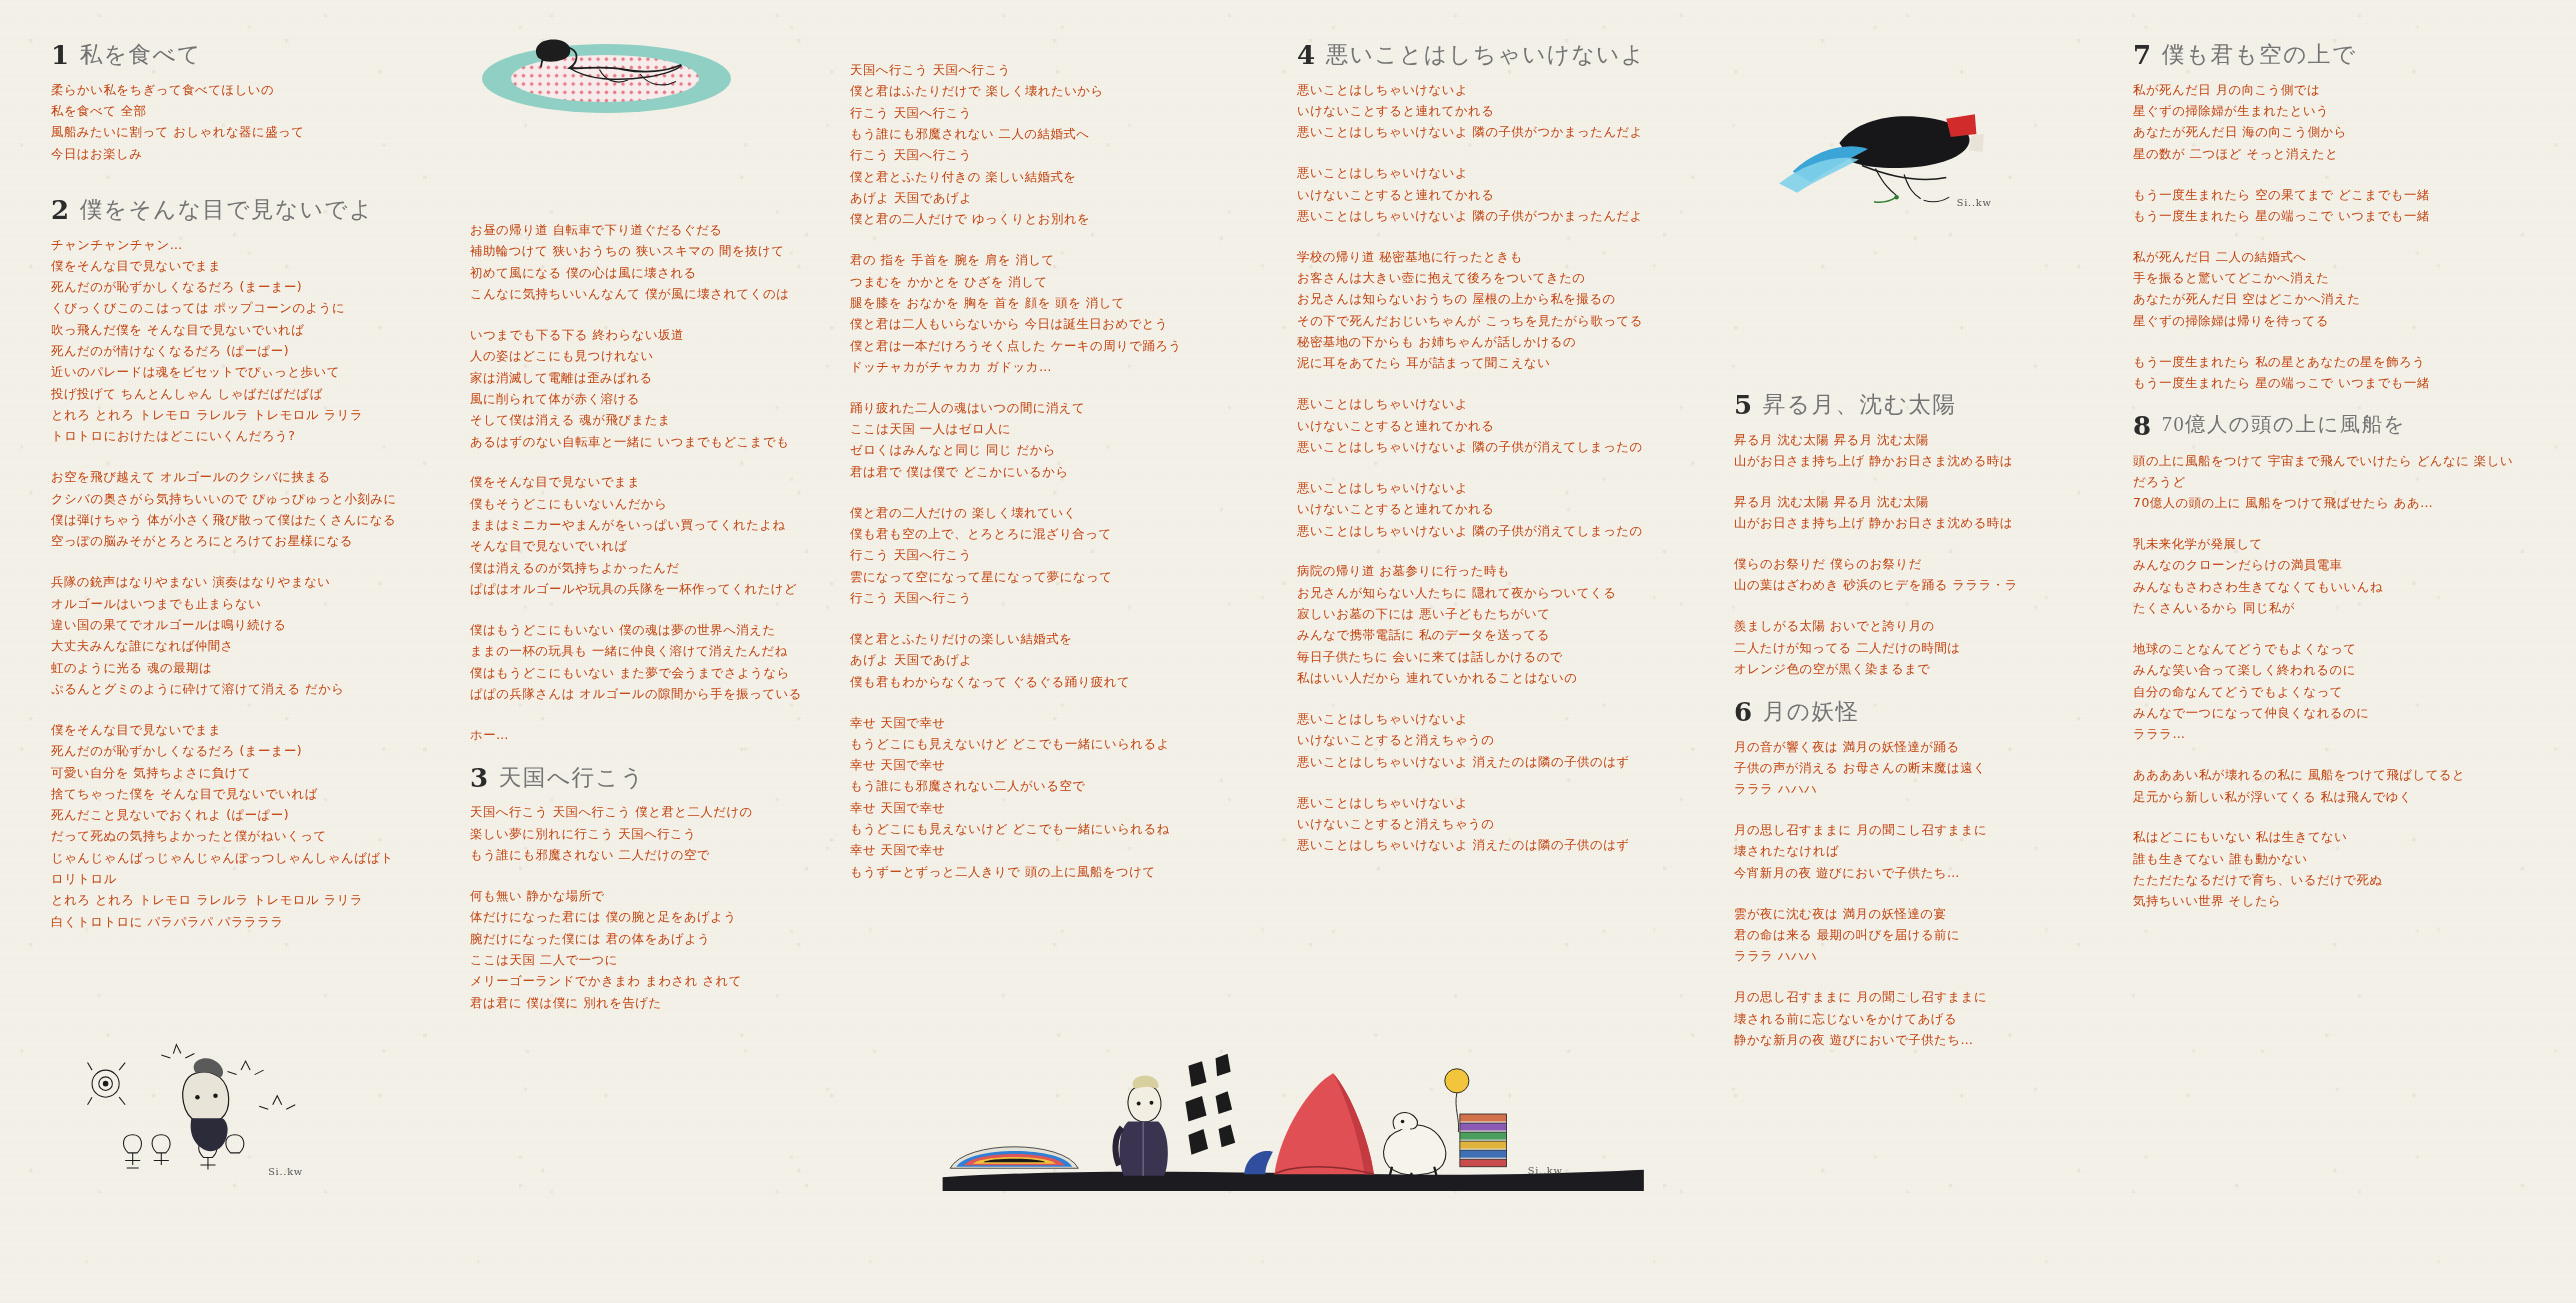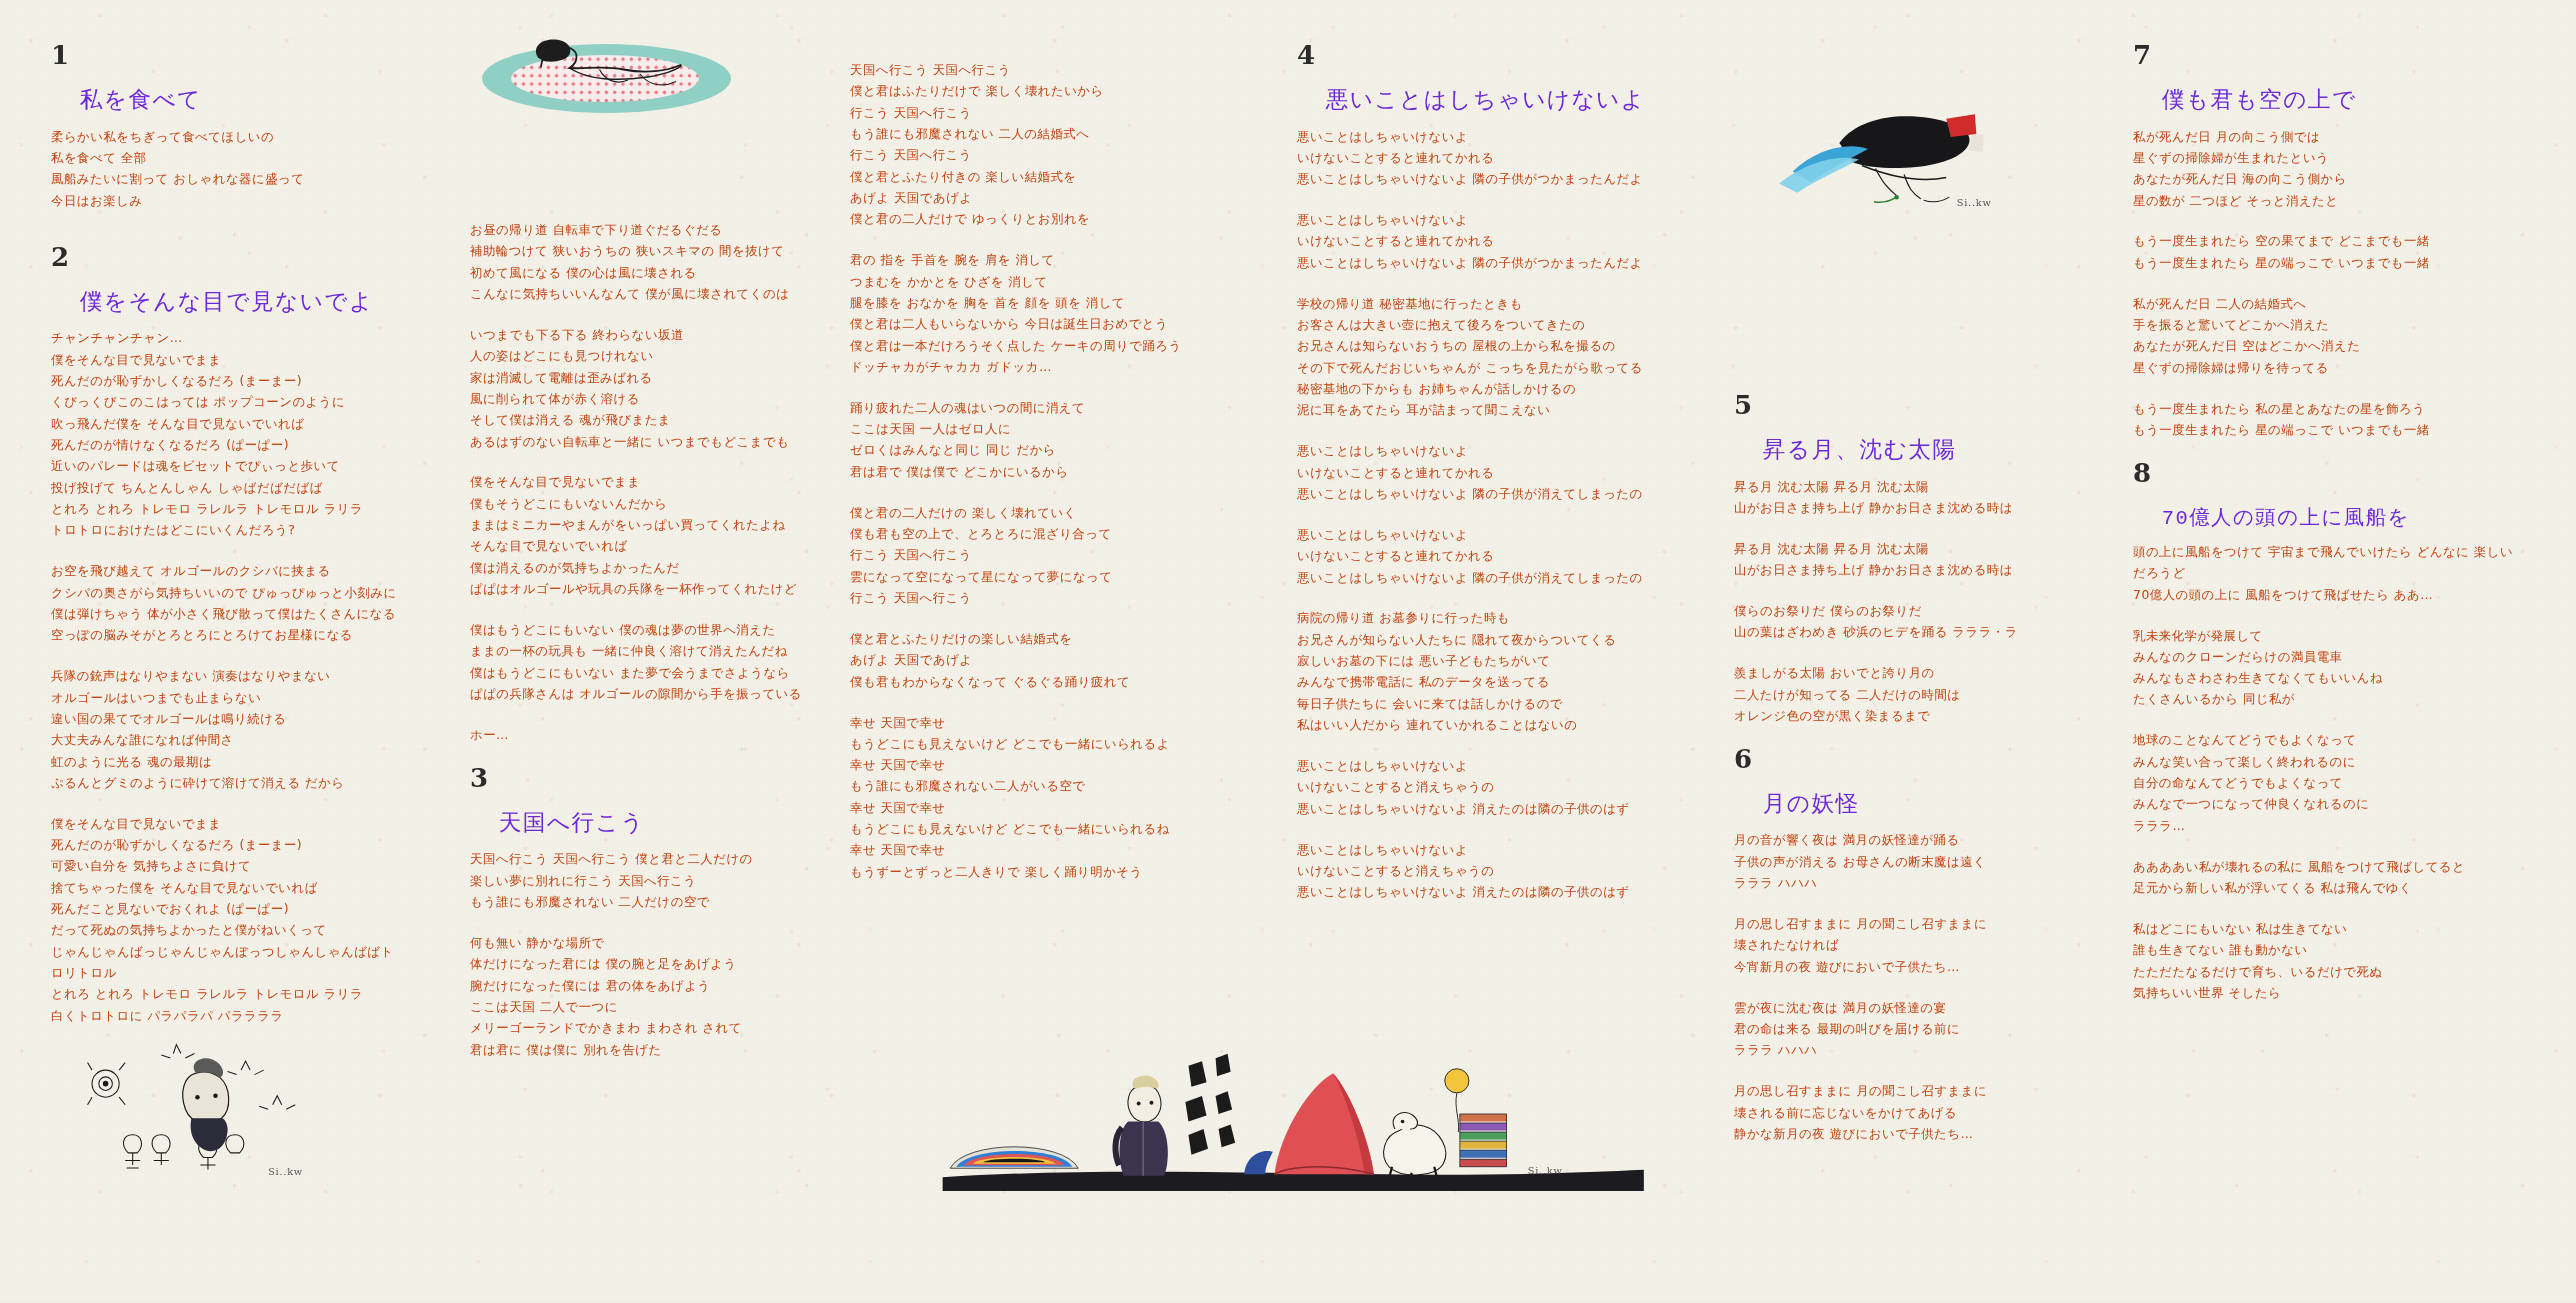--- a/index.html
+++ b/index.html
@@ -45,23 +45,22 @@
     display:flex;align-items:flex-start;gap:10.6px;
     margin-bottom:10.6px;
   }
   .num{
     font-size:26px;line-height:1;
     font-weight:bold;
     font-family:"DejaVu Serif", serif;
   }
   .ttl{
     font-size:22.6px;line-height:1.15;letter-spacing:1.5px;
-    font-family:Liberation Mono, monospace;
-    color:#6d28d9;
-    margin-top:47px;
+    font-family:Liberation Serif, serif;
+    color:#737373;
   }
   .lyr{
     font-size:12.4px;
     line-height:1.72;
     letter-spacing:0.5px;
     white-space:pre-wrap;
     color:#c2410c;
     margin-bottom:19.6px;
   }
 
@@ -216,21 +215,21 @@
     <div class="lyr">僕と君とふたりだけの楽しい結婚式を
 あげよ 天国であげよ
 僕も君もわからなくなって ぐるぐる踊り疲れて</div>
     <div class="lyr">幸せ 天国で幸せ
 もうどこにも見えないけど どこでも一緒にいられるよ
 幸せ 天国で幸せ
 もう誰にも邪魔されない二人がいる空で
 幸せ 天国で幸せ
 もうどこにも見えないけど どこでも一緒にいられるね
 幸せ 天国で幸せ
-もうずーとずっと二人きりで 楽しく踊り明かそう</div>
+もうずーとずっと二人きりで 頭の上に風船をつけて</div>
   </div>
 
   <div class="col" style="left:1297px;top:42px;width:422px;">
     <div class="song-title">
       <span class="num">4</span>
       <span class="ttl">悪いことはしちゃいけないよ</span>
     </div>
     <div class="lyr">悪いことはしちゃいけないよ
 いけないことすると連れてかれる
 悪いことはしちゃいけないよ 隣の子供がつかまったんだよ</div>

